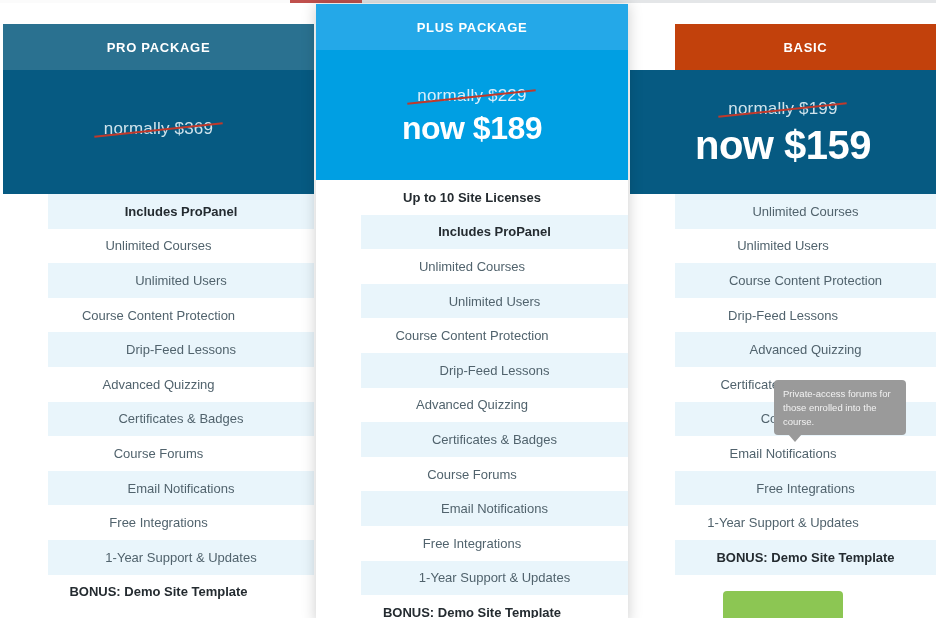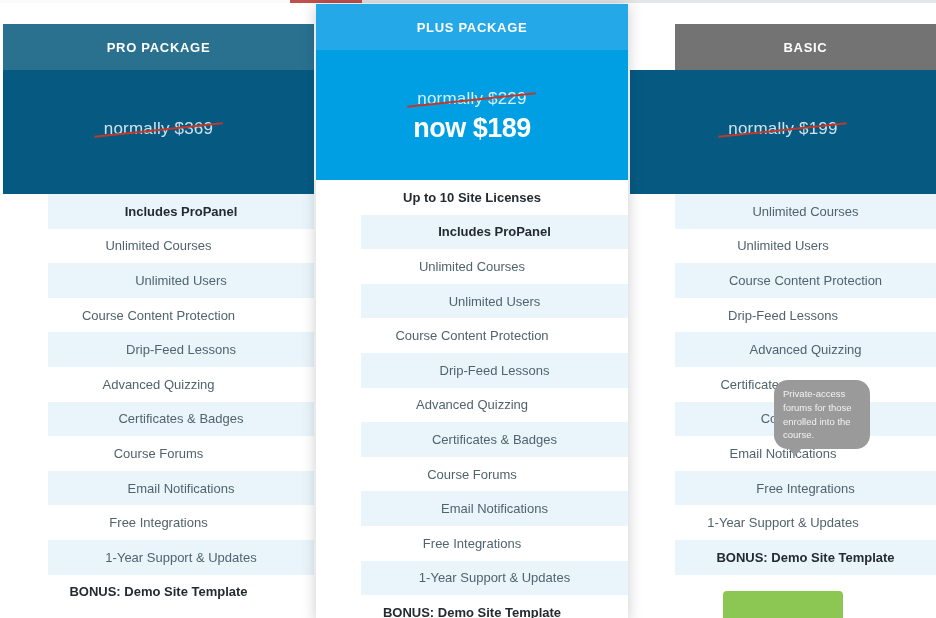--- a/index.html
+++ b/index.html
@@ -46,21 +46,21 @@
   .pkg-header {
     height: 46px;
     display: flex; align-items: center; justify-content: center;
     color: #ffffff;
     font-size: 13px;
     font-weight: bold;
     letter-spacing: 0.7px;
   }
   .col-pro  .pkg-header { background: #2a7190; }
   .col-plus .pkg-header { background: #24a8e8; }
-  .col-basic .pkg-header{ background: #737373; margin-left: 45px; }
+  .col-basic .pkg-header{ background: #c2410c; margin-left: 45px; }
 
   .price-band {
     height: 124px;
     position: relative;
     display: flex; flex-direction: column;
     align-items: center; justify-content: center;
   }
   .col-pro  .price-band { background: #065a82; }
   .col-plus .price-band { background: #009fe3; height: 130px; }
   .col-basic .price-band{ background: #065a82; }
@@ -82,21 +82,21 @@
     transform: rotate(-6deg);
     transform-origin: center;
   }
   .new-price {
     color: #ffffff;
     font-size: 40px;
     font-weight: bold;
     letter-spacing: -0.5px;
     line-height: 1;
   }
-  .col-plus .new-price { font-size: 27px; }
+  .col-plus .new-price { font-size: 32px; }
 
   .features { width: 100%; }
   .feat {
     height: 34.6px;
     display: flex; align-items: center; justify-content: center;
     font-size: 13px;
     color: #51636d;
     text-align: center;
     padding: 0 8px;
   }
@@ -114,23 +114,23 @@
     background: #8cc653;
     border: none;
     border-radius: 4px;
     cursor: pointer;
   }
 
   
   .tooltip {
     position: absolute;
     left: 774px; top: 380px;
-    width: 96px;
+    width: 132px;
     background: #9a9a9a;
-    border-radius: 14px;
+    border-radius: 4px;
     padding: 7px 9px;
     color: #f2f2f2;
     font-size: 9.5px;
     line-height: 1.45;
     z-index: 40;
   }
   .tooltip-arrow {
     position: absolute;
     left: 14px; bottom: -7px;
     width: 0; height: 0;
@@ -202,20 +202,21 @@
     </div>
   </div>
 
   <div class="col col-basic">
     <div class="pkg-header">BASIC</div>
     <div class="price-band">
       <div class="old-price">
         <span>normally $199</span>
         <span class="slash"></span>
       </div>
+      <div class="new-price">now $159</div>
     </div>
     <div class="features">
       <div class="feat even">Unlimited Courses</div>
       <div class="feat odd">Unlimited Users</div>
       <div class="feat even">Course Content Protection</div>
       <div class="feat odd">Drip-Feed Lessons</div>
       <div class="feat even">Advanced Quizzing</div>
       <div class="feat odd">Certificates &amp; Badges</div>
       <div class="feat even">Course Forums</div>
       <div class="feat odd">Email Notifications</div>

